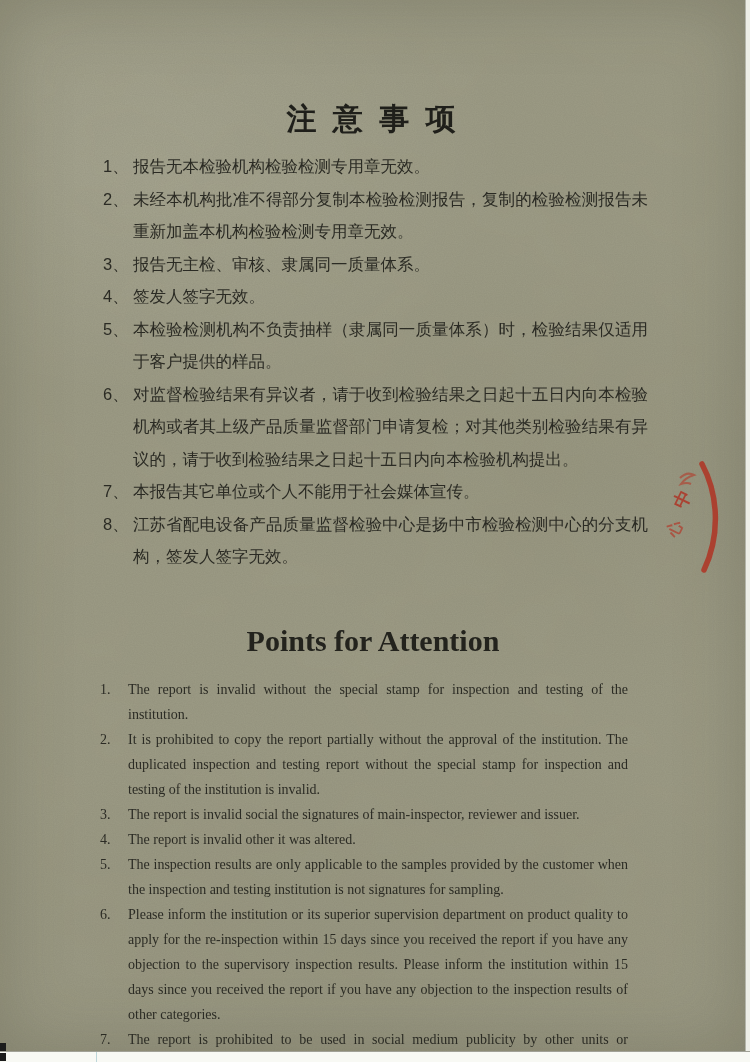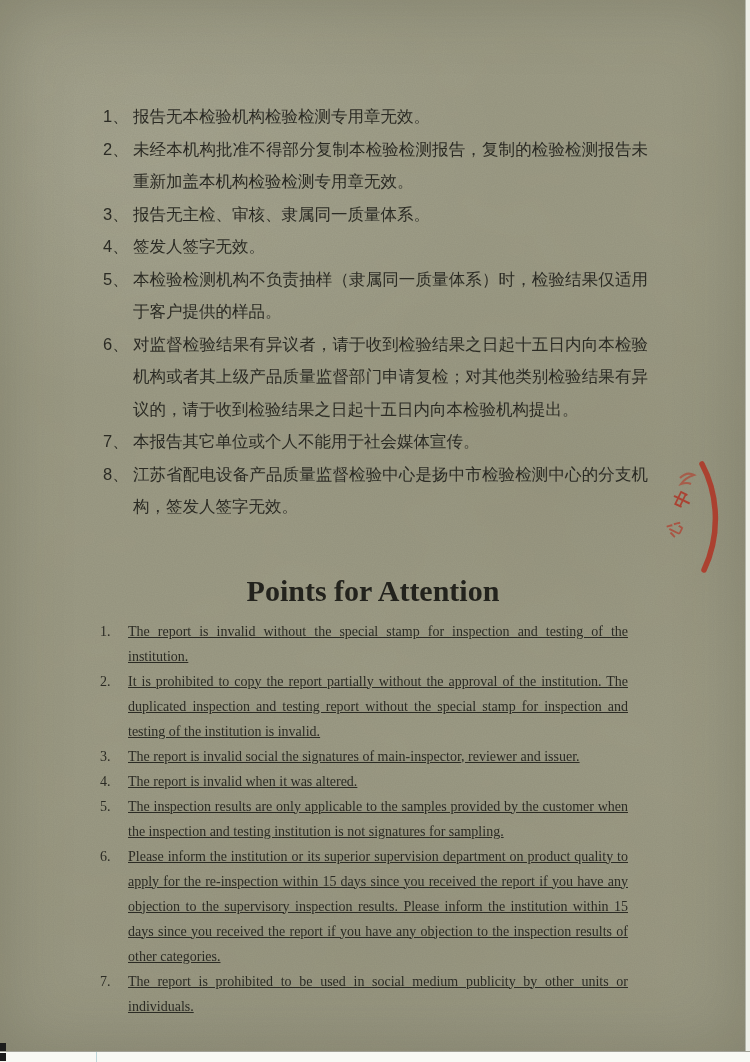--- a/index.html
+++ b/index.html
@@ -35,34 +35,34 @@
     font-size: 30px; font-weight: bold;
     letter-spacing: 4px;
     color: #1f1f1a;
     line-height: 38px;
   }
   .zh-list { padding: 0 98px 0 103px; margin: 0; }
   .zh-item { display: flex; line-height: 32.5px; font-size: 16.5px; color: #2b2b24; }
   .zh-item .num { flex: 0 0 30px; }
   .zh-item .txt { flex: 1; text-align: justify; text-justify: inter-ideograph; }
   .en-title {
-    margin: 50px 0 10px 0;
+    margin: 50px 0 18px 0;
     text-align: center;
     font-family: "Liberation Serif", serif;
     font-size: 30px; font-weight: bold;
     color: #23231d;
     line-height: 36px;
   }
   .en-list { padding: 0 118px 0 100px; margin: 0; }
   .en-item {
     display: flex; line-height: 25px; font-size: 14px;
     font-family: "Liberation Serif", serif; color: #2b2b24;
   }
   .en-item .num { flex: 0 0 28px; }
-  .en-item .txt { flex: 1; text-align: justify; text-decoration: underline; }
+  .en-item .txt { flex: 1; text-align: justify; }
   .stamp {
     position: absolute; left: 658px; top: 452px;
     width: 92px; height: 138px;
     pointer-events: none;
   }
   .edge-right {
     position: absolute; right: 0; top: 0;
     width: 4px; height: 1062px;
     background: #edeee7;
     border-left: 1px solid rgba(110,110,95,0.45);
@@ -97,20 +97,21 @@
     <filter id="blotch">
       <feTurbulence type="fractalNoise" baseFrequency="0.012 0.016" numOctaves="3" seed="11" result="b"></feTurbulence>
       <feColorMatrix in="b" type="matrix" values="0 0 0 0 0.30  0 0 0 0 0.29  0 0 0 0 0.20  0 0 0 0.16 0"></feColorMatrix>
     </filter>
     <rect x="0" y="0" width="746" height="1052" filter="url(#blotch)"></rect>
     <rect x="0" y="0" width="746" height="1052" filter="url(#grain)"></rect>
   </svg>
 
   <div class="content">
 
+    <h1 class="zh-title">注 意 事 项</h1>
 
     <div class="zh-list">
       <div class="zh-item">
         <span class="num">1、</span>
         <div class="txt">报告无本检验机构检验检测专用章无效。</div>
       </div>
       <div class="zh-item">
         <span class="num">2、</span>
         <div class="txt">未经本机构批准不得部分复制本检验检测报告，复制的检验检测报告未重新加盖本机构检验检测专用章无效。</div>
       </div>
@@ -150,21 +151,21 @@
       <div class="en-item">
         <span class="num">2.</span>
         <div class="txt">It is prohibited to copy the report partially without the approval of the institution. The duplicated inspection and testing report without the special stamp for inspection and testing of the institution is invalid.</div>
       </div>
       <div class="en-item">
         <span class="num">3.</span>
         <div class="txt">The report is invalid social the signatures of main-inspector, reviewer and issuer.</div>
       </div>
       <div class="en-item">
         <span class="num">4.</span>
-        <div class="txt">The report is invalid when it was altered.</div>
+        <div class="txt">The report is invalid other it was altered.</div>
       </div>
       <div class="en-item">
         <span class="num">5.</span>
         <div class="txt">The inspection results are only applicable to the samples provided by the customer when the inspection and testing institution is not signatures for sampling.</div>
       </div>
       <div class="en-item">
         <span class="num">6.</span>
         <div class="txt">Please inform the institution or its superior supervision department on product quality to apply for the re-inspection within 15 days since you received the report if you have any objection to the supervisory inspection results. Please inform the institution within 15 days since you received the report if you have any objection to the inspection results of other categories.</div>
       </div>
       <div class="en-item">

